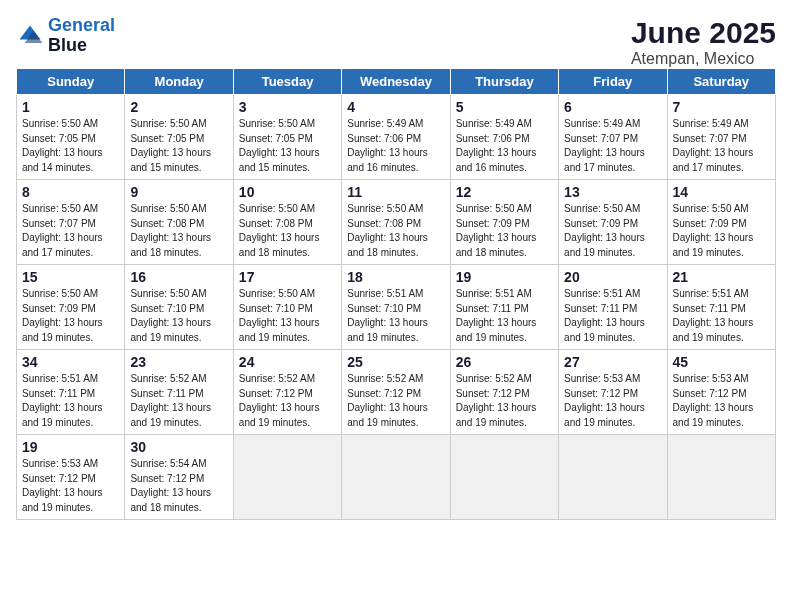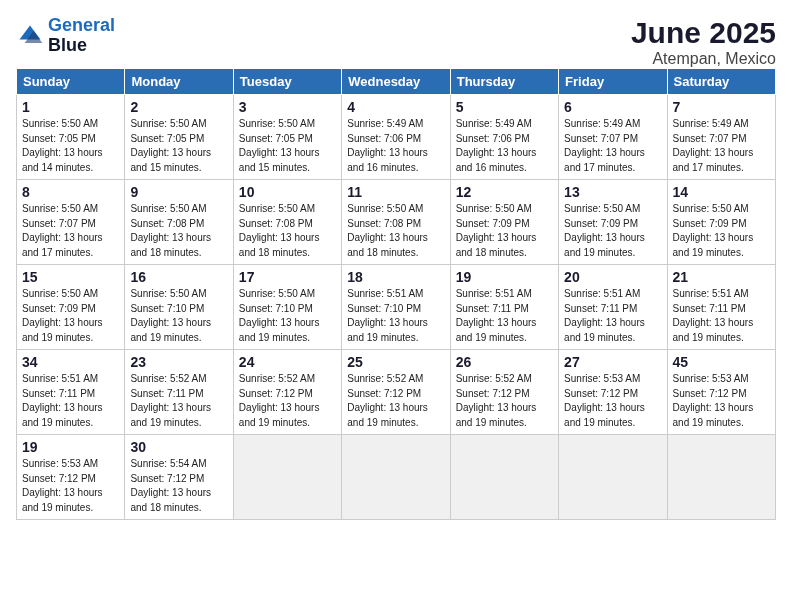--- a/index.html
+++ b/index.html
@@ -28,40 +28,40 @@
       line-height: 1.1;
     }
     .logo-text span {
       color: #1e6bbd;
     }
     .logo-icon {
       width: 28px;
       height: 28px;
     }
     .title-block {
-      text-align: right;
+      text-align: left;
     }
     .month-title {
       font-size: 30px;
       font-weight: bold;
       color: #1a1a2e;
     }
     .location {
       font-size: 16px;
       color: #444;
     }
     .calendar {
       width: 100%;
       border-collapse: collapse;
       font-size: 10.5px;
     }
     .calendar th {
       background-color: #2a6db5;
       color: white;
-      text-align: left;
+      text-align: center;
       padding: 5px 6px;
       font-size: 13px;
       font-weight: bold;
       border: 1px solid #fff;
     }
     .calendar td {
       border: 1px solid #ccc;
       vertical-align: top;
       padding: 4px 5px;
       width: 108px;

